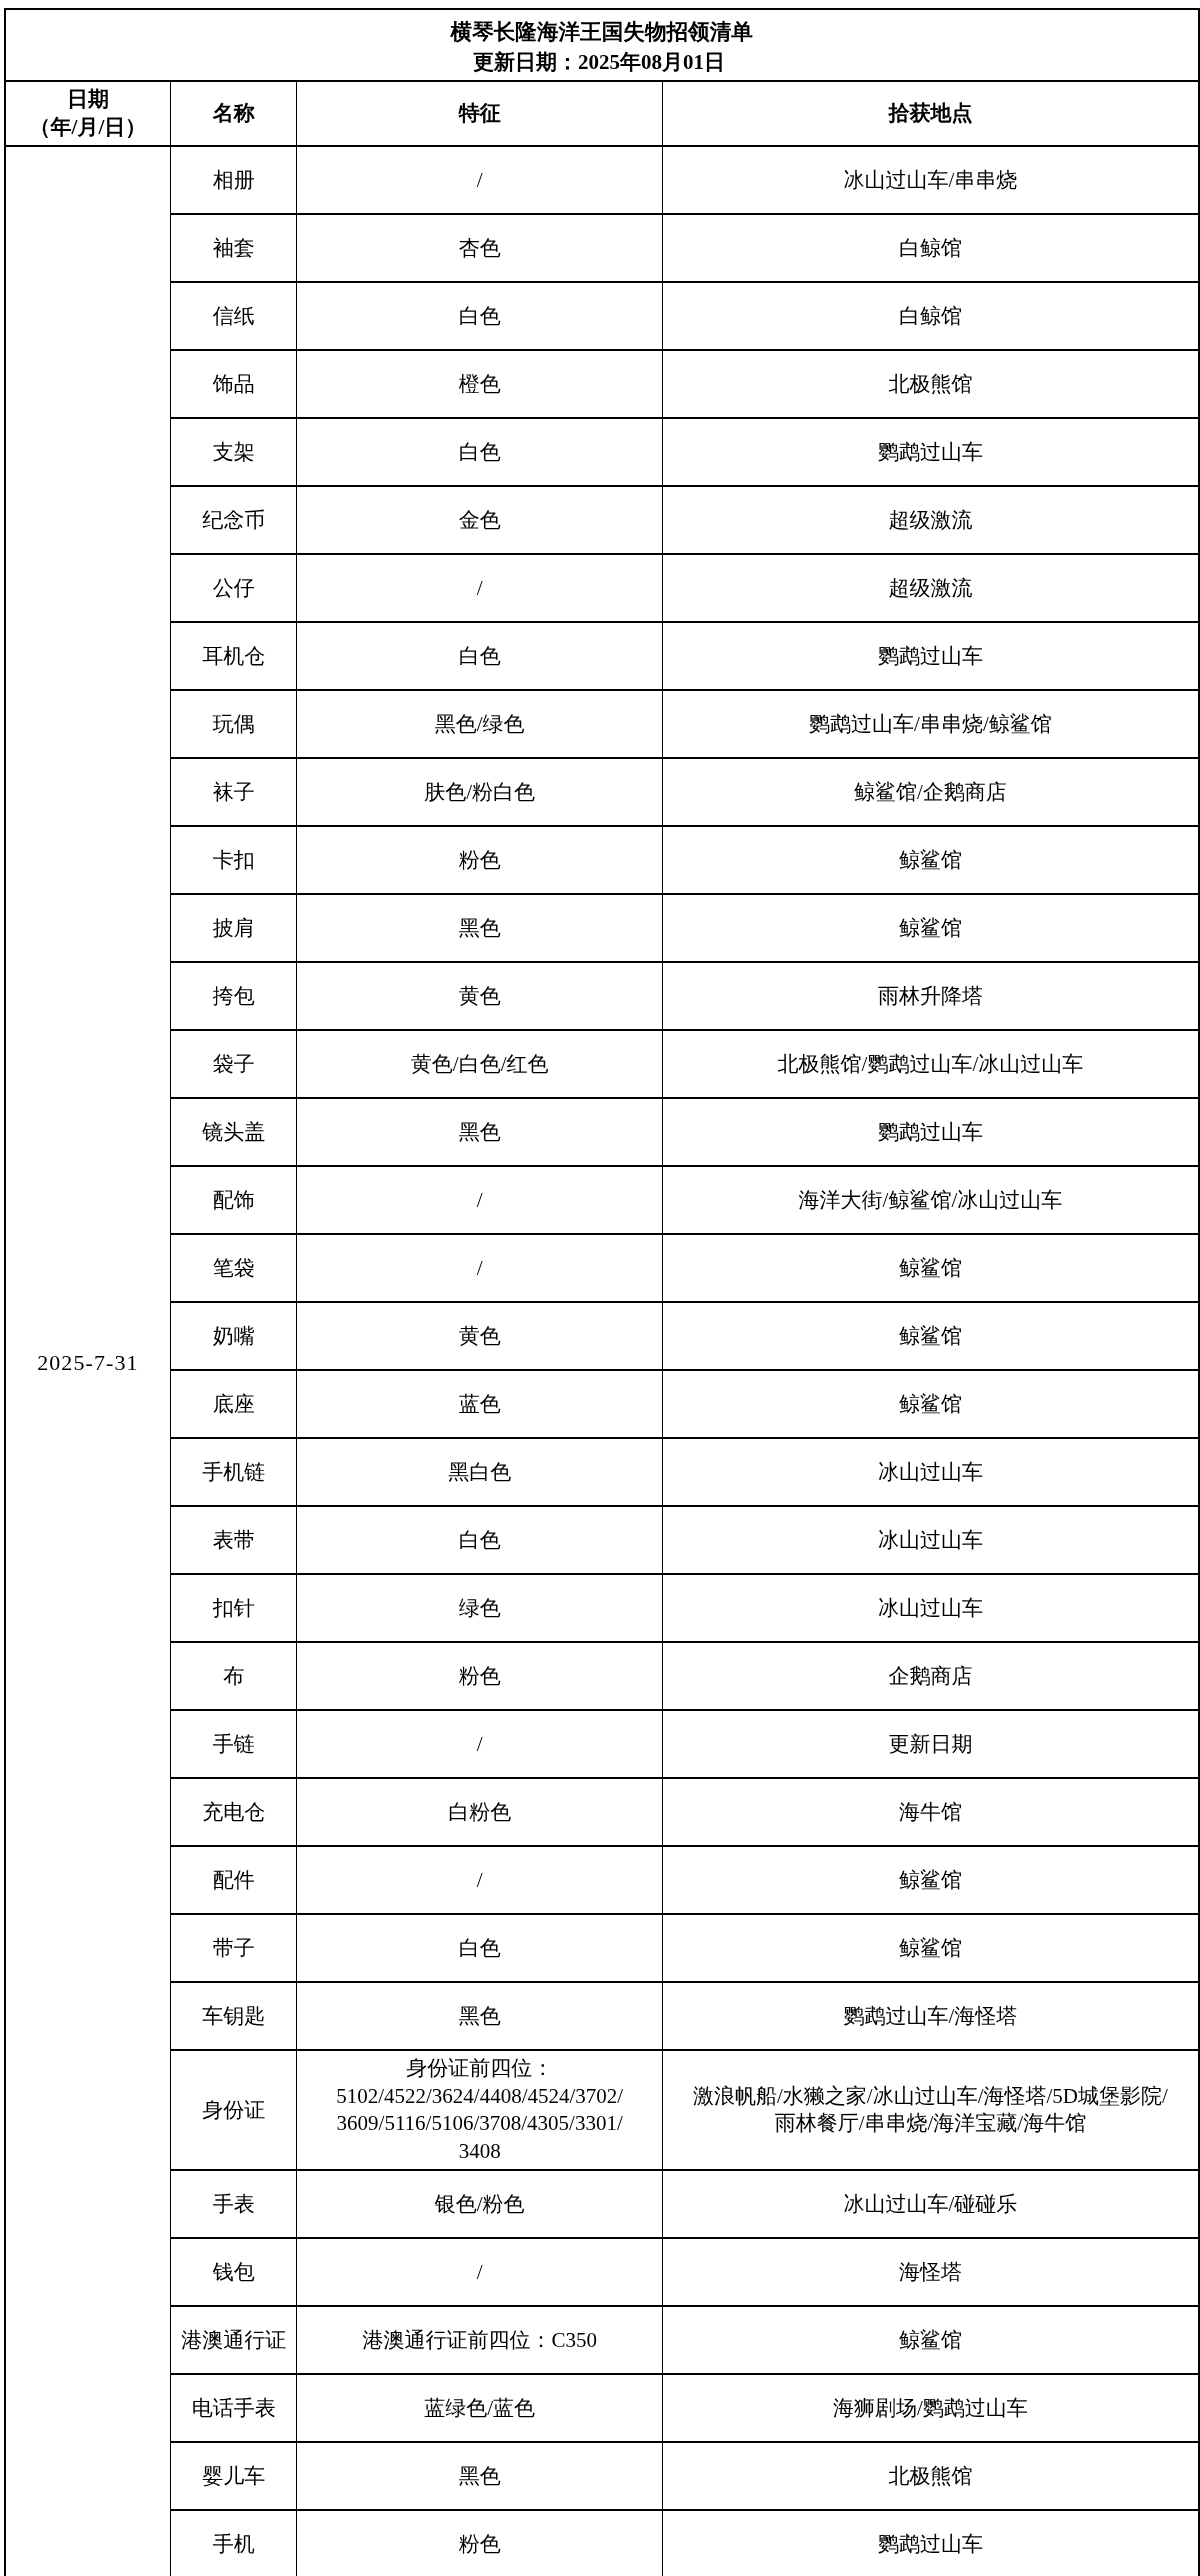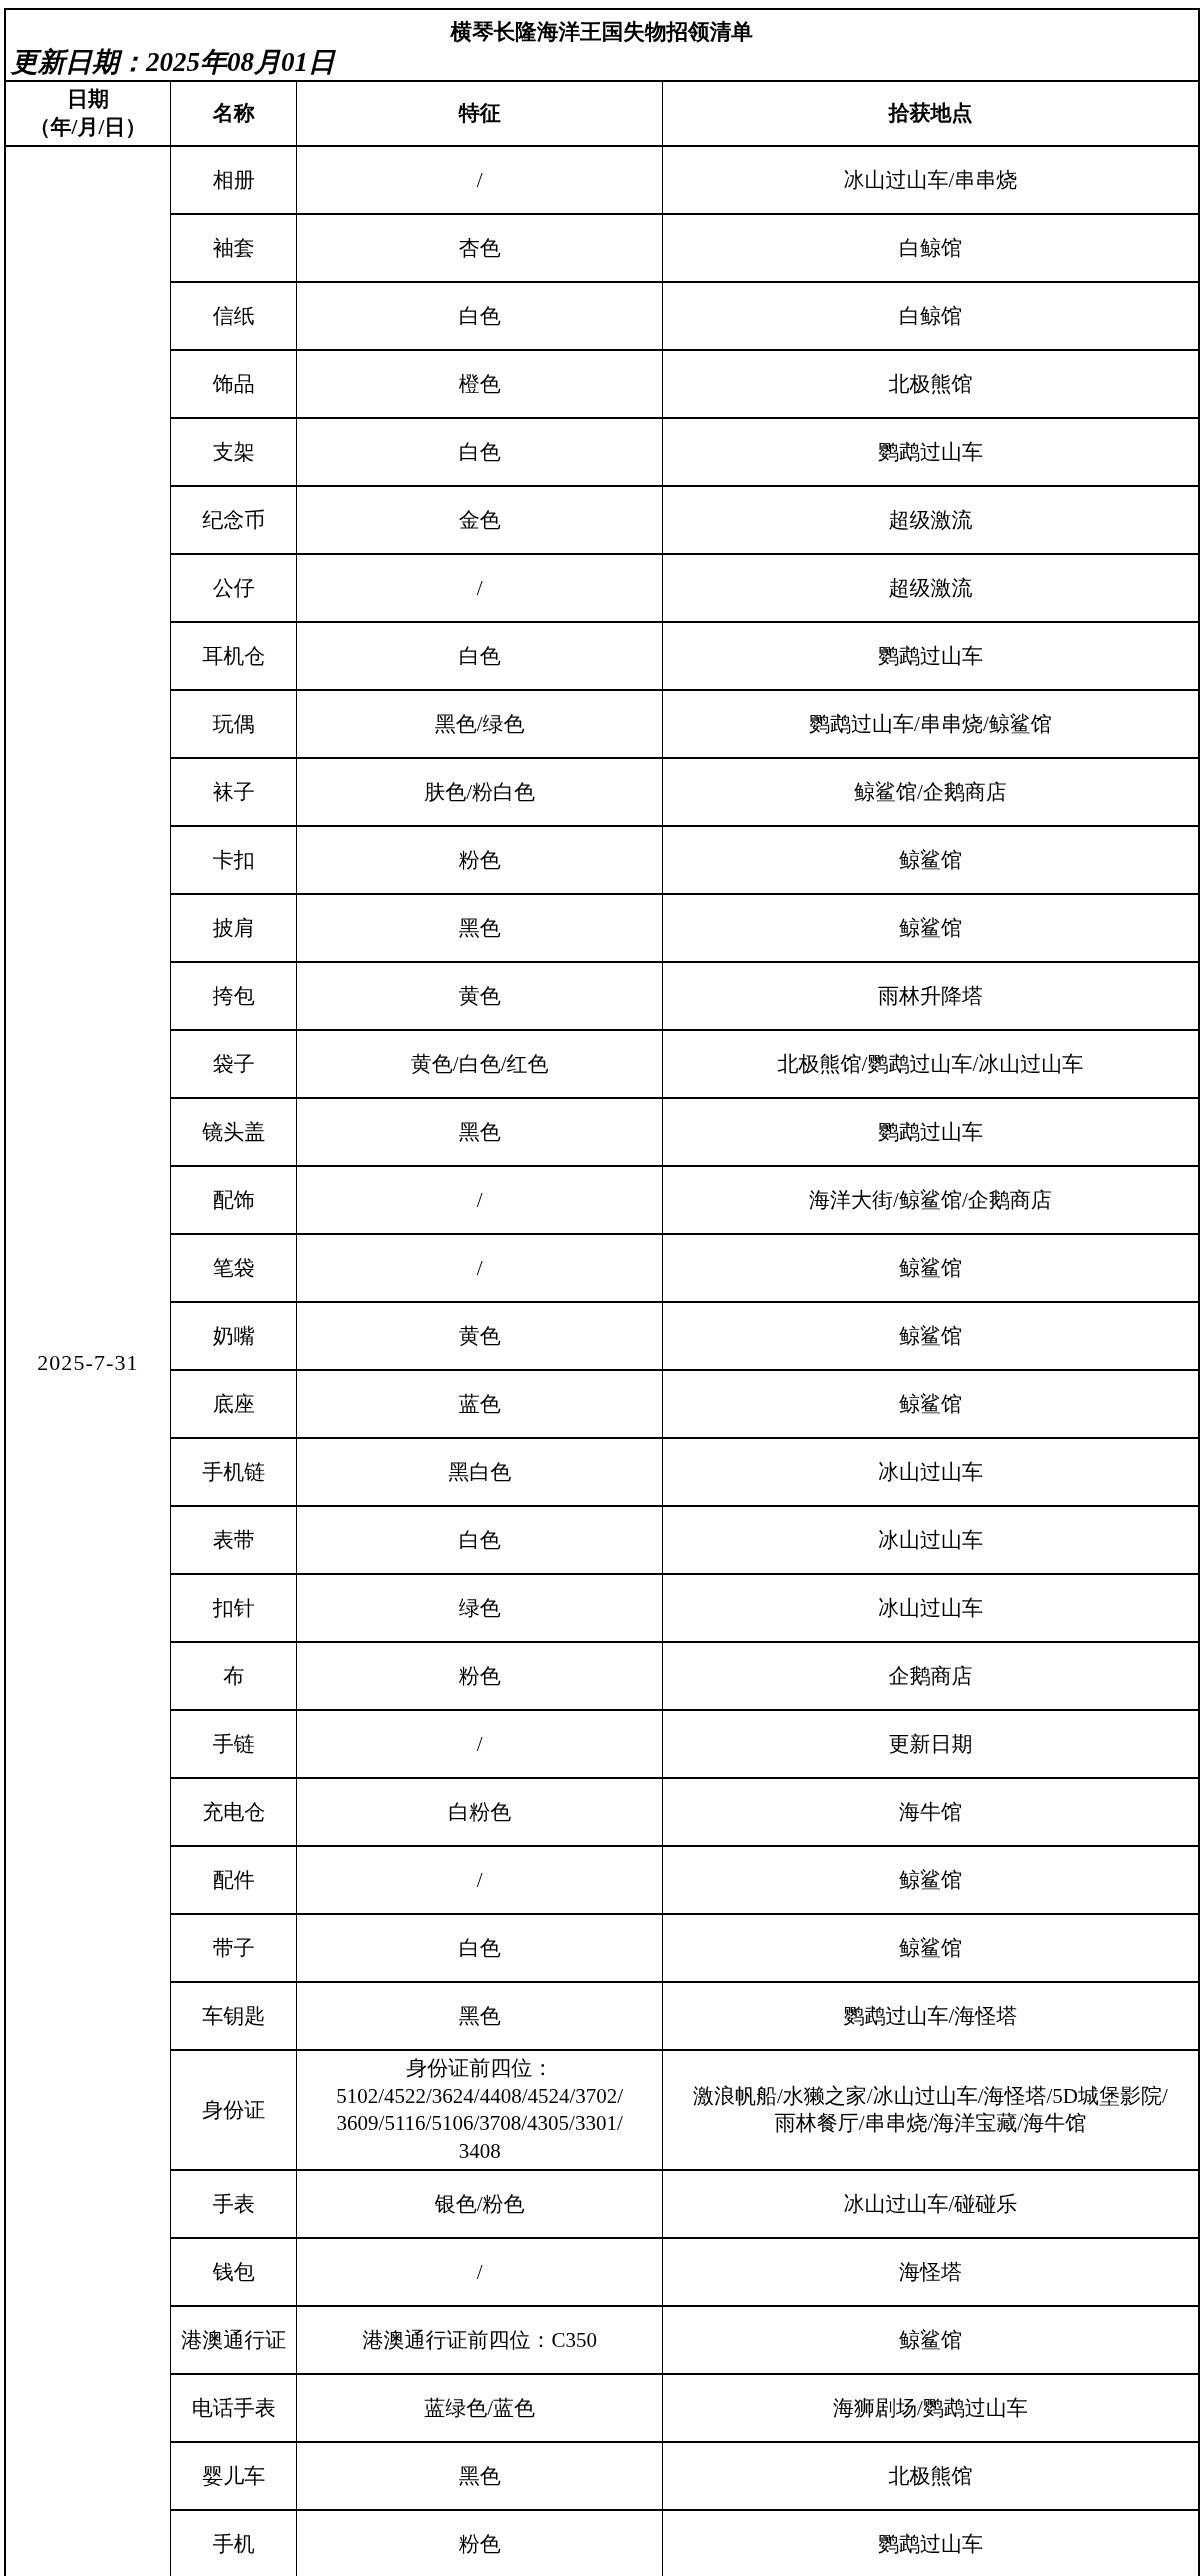--- a/index.html
+++ b/index.html
@@ -40,26 +40,25 @@
     padding: 7.4px 5.3px 3.2px 5.3px;
     white-space: normal;
   }
   .doc-title {
     text-align: center;
     font-weight: bold;
     font-size: 21.6px;
     line-height: 31px;
   }
   .update-date {
-    text-align: left;
+    text-align: center;
     font-weight: bold;
-    font-size: 27px;
+    font-size: 21px;
     line-height: 28.5px;
     padding-right: 5.3px;
-    font-style: italic;
   }
   thead th.col-header {
     font-weight: bold;
     height: 51px;
   }
   tbody tr {
     height: 68px;
   }
   td.date-cell {
     font-size: 22px;
@@ -165,21 +164,21 @@
           <td class="location-cell">北极熊馆/鹦鹉过山车/冰山过山车</td>
         </tr>
         <tr>
           <td class="name-cell">镜头盖</td>
           <td class="feature-cell">黑色</td>
           <td class="location-cell">鹦鹉过山车</td>
         </tr>
         <tr>
           <td class="name-cell">配饰</td>
           <td class="feature-cell">/</td>
-          <td class="location-cell">海洋大街/鲸鲨馆/企鹅商店</td>
+          <td class="location-cell">海洋大街/鲸鲨馆/冰山过山车</td>
         </tr>
         <tr>
           <td class="name-cell">笔袋</td>
           <td class="feature-cell">/</td>
           <td class="location-cell">鲸鲨馆</td>
         </tr>
         <tr>
           <td class="name-cell">奶嘴</td>
           <td class="feature-cell">黄色</td>
           <td class="location-cell">鲸鲨馆</td>

